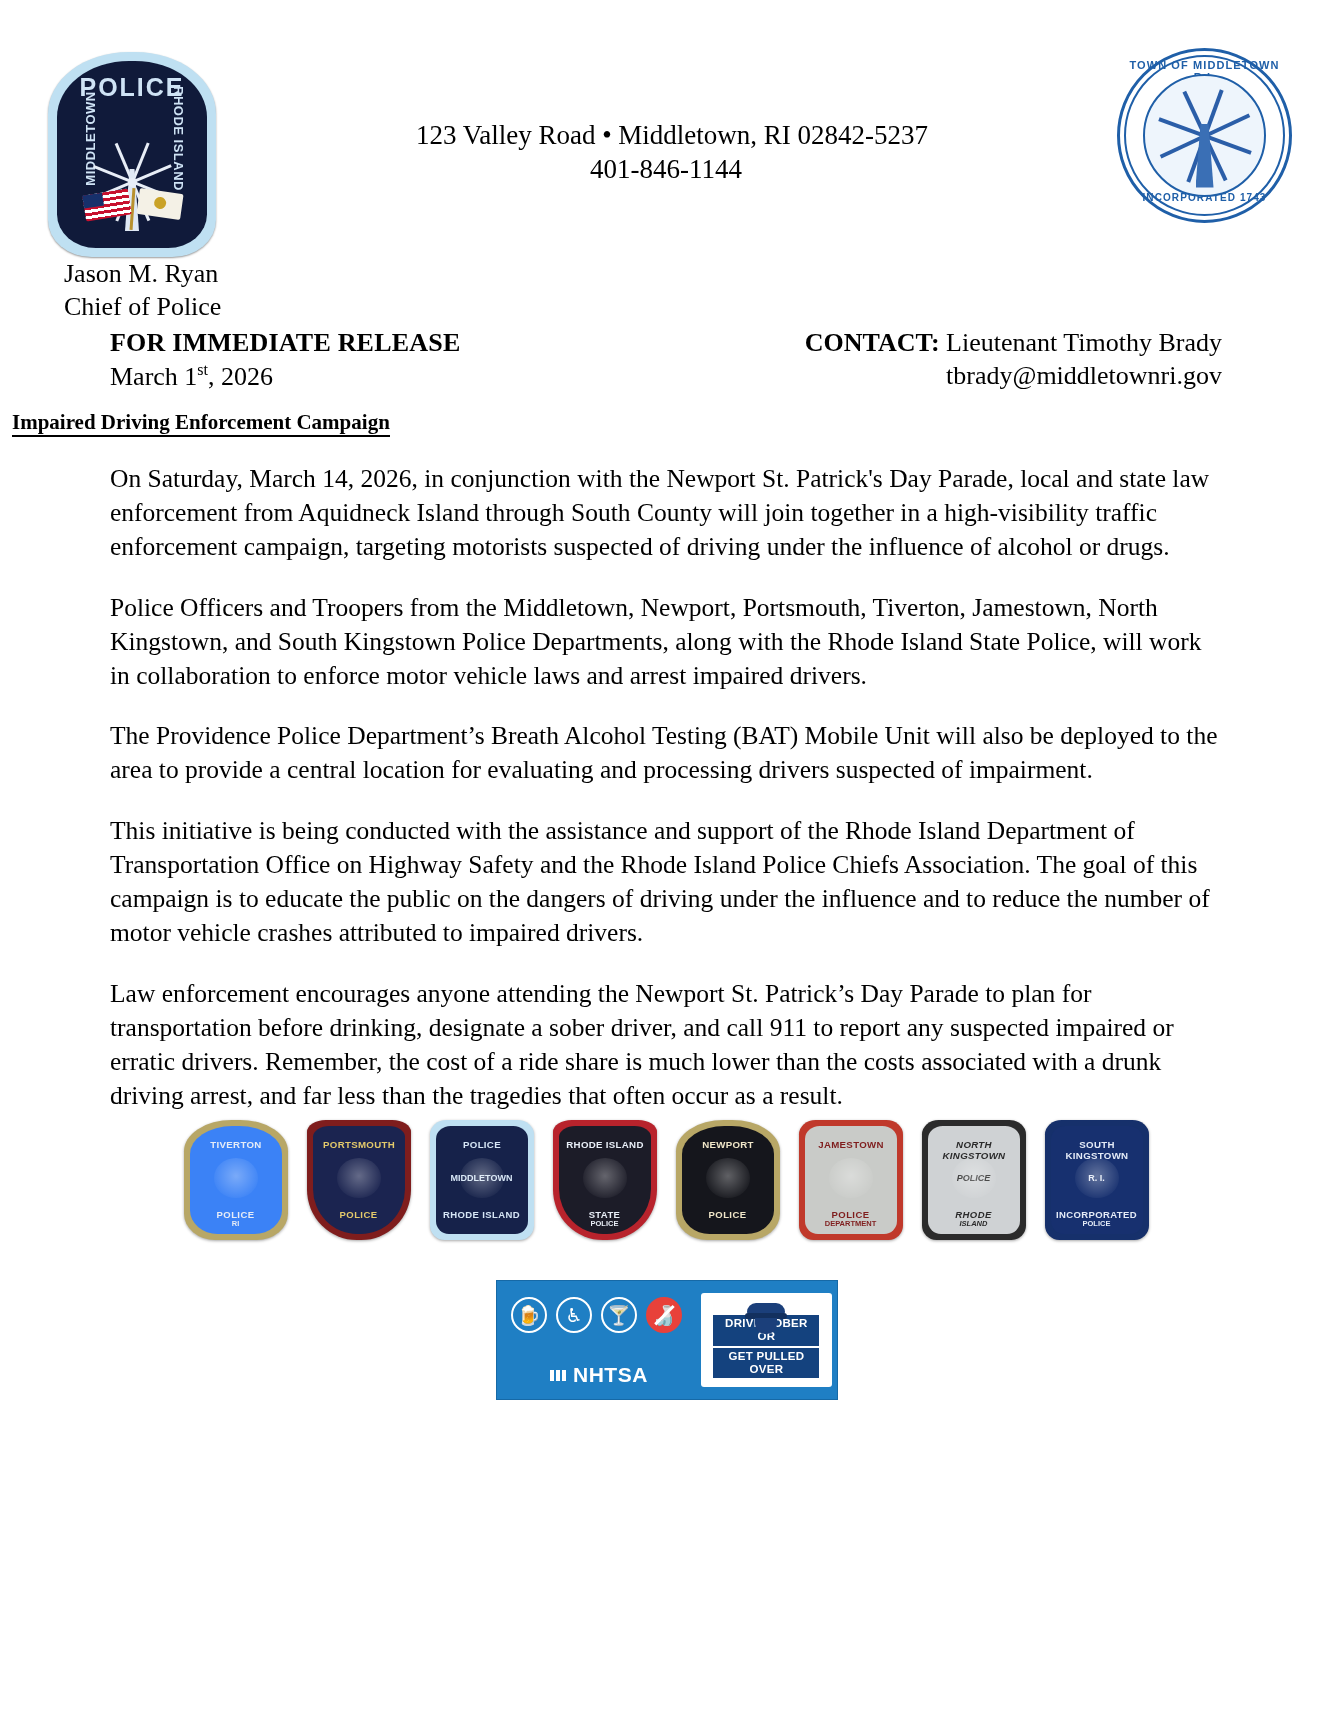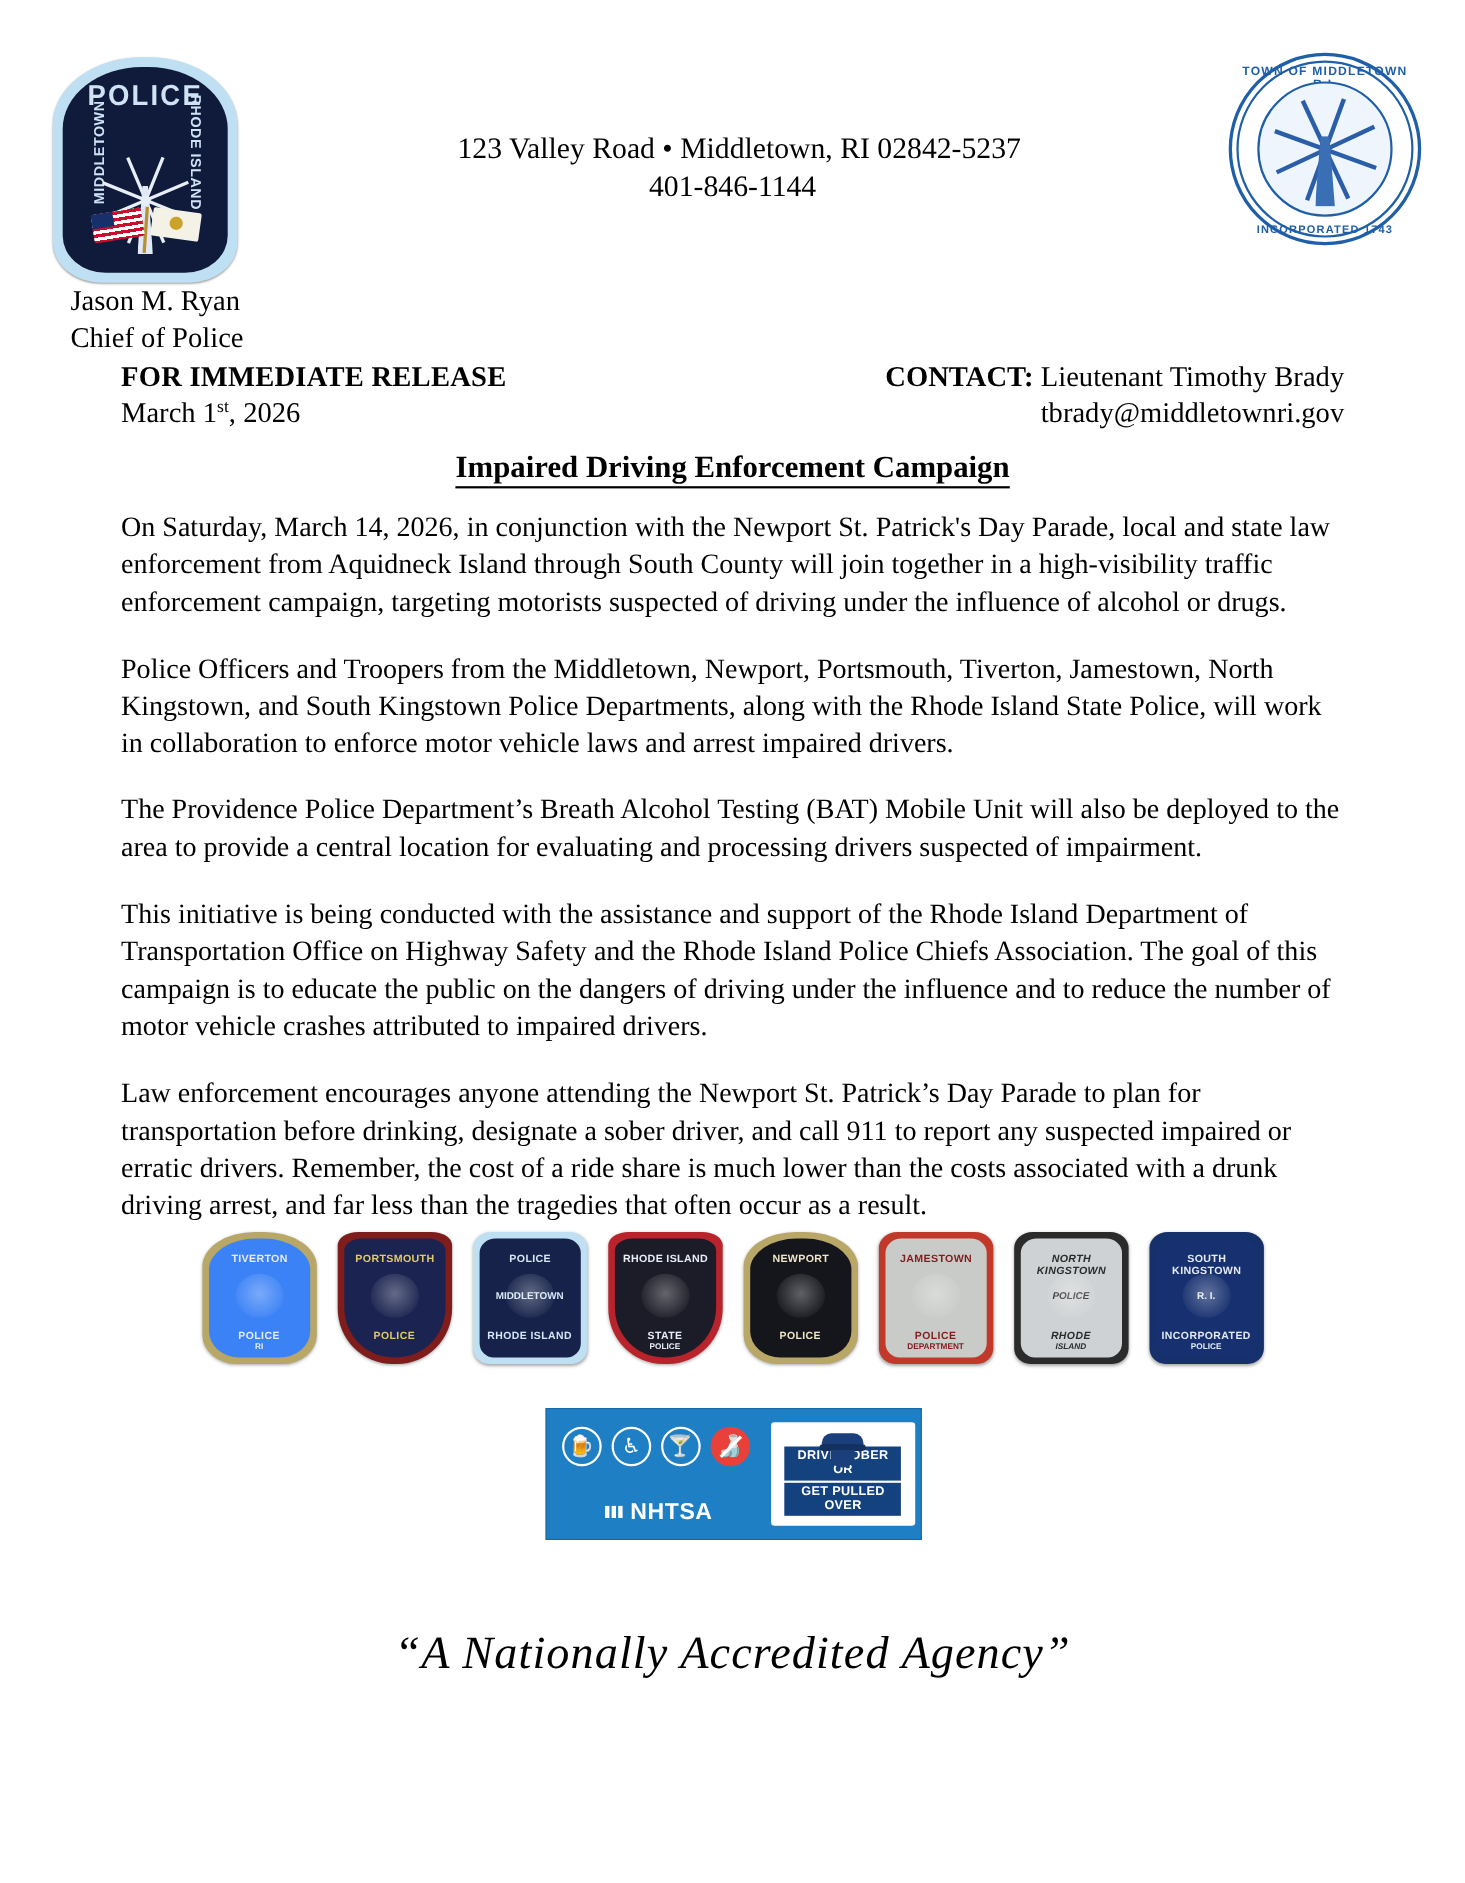--- a/index.html
+++ b/index.html
@@ -246,21 +246,21 @@
     position: absolute;
     left: 0; right: 0;
     text-align: center;
     font-family: "Liberation Sans", sans-serif;
     font-weight: bold;
     color: #1f5fa8;
     font-size: 11px;
     letter-spacing: 1.1px;
   }
   .seal-top-text { top: 11px; }
-  .seal-bottom-text { bottom: 8px; font-size: 10px; }
+  .seal-bottom-text { bottom: 20px; font-size: 10px; }
 
   
   .chief {
     position: absolute;
     left: 64px;
     top: 258px;
     font-size: 26px;
     line-height: 1.26;
   }
 
@@ -292,24 +292,23 @@
     top: 0;
     text-align: right;
   }
   .release-right .contact-line { font-size: 26px; }
   .release-right .contact-label { font-weight: bold; }
   .release-right .email { font-size: 26px; margin-top: 3px; }
 
   
   .headline {
     position: absolute;
-    left: 0; right: 0;
+    left: 12px; right: 0;
     top: 410px;
-    text-align: center;
-    font-size: 28px;
+    font-size: 21px;
     font-weight: bold;
   }
   .headline span {
     border-bottom: 2px solid #000;
     padding-bottom: 1px;
   }
 
   
   .body-copy {
     position: absolute;
@@ -715,15 +714,14 @@
       <div class="cop-badge">
         <div class="hat"></div>
           <div class="brim"></div>
           <div class="face2"></div>
       </div>
       <div class="ds-line1">DRIVE SOBER OR</div>
       <div class="ds-line2">GET PULLED OVER</div>
     </div>
   </div>
 
-  <div class="footer-tagline">“A Nationally Accredited Agency”</div>
 
 </div>
 
 </body></html>

